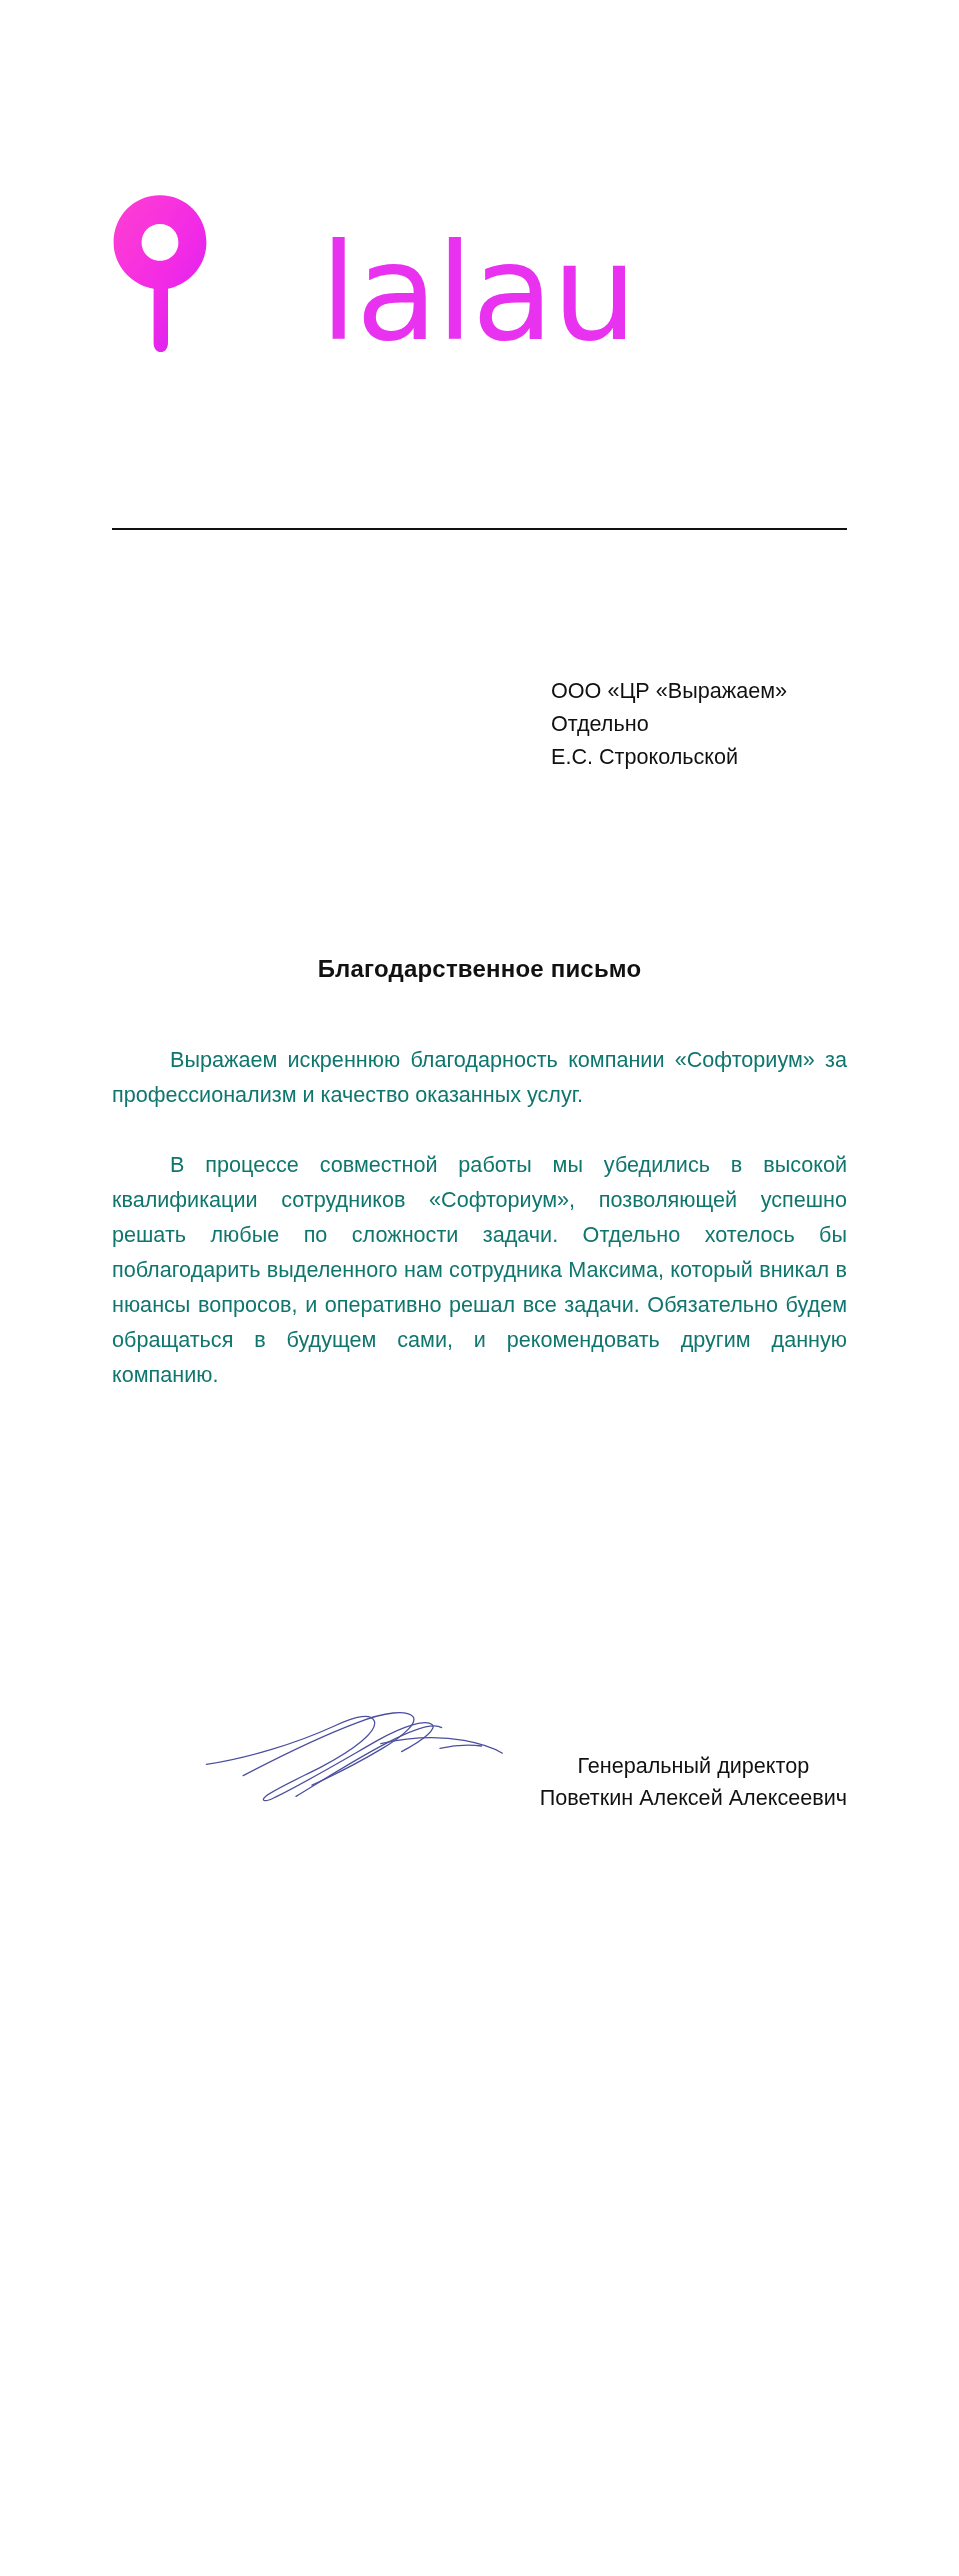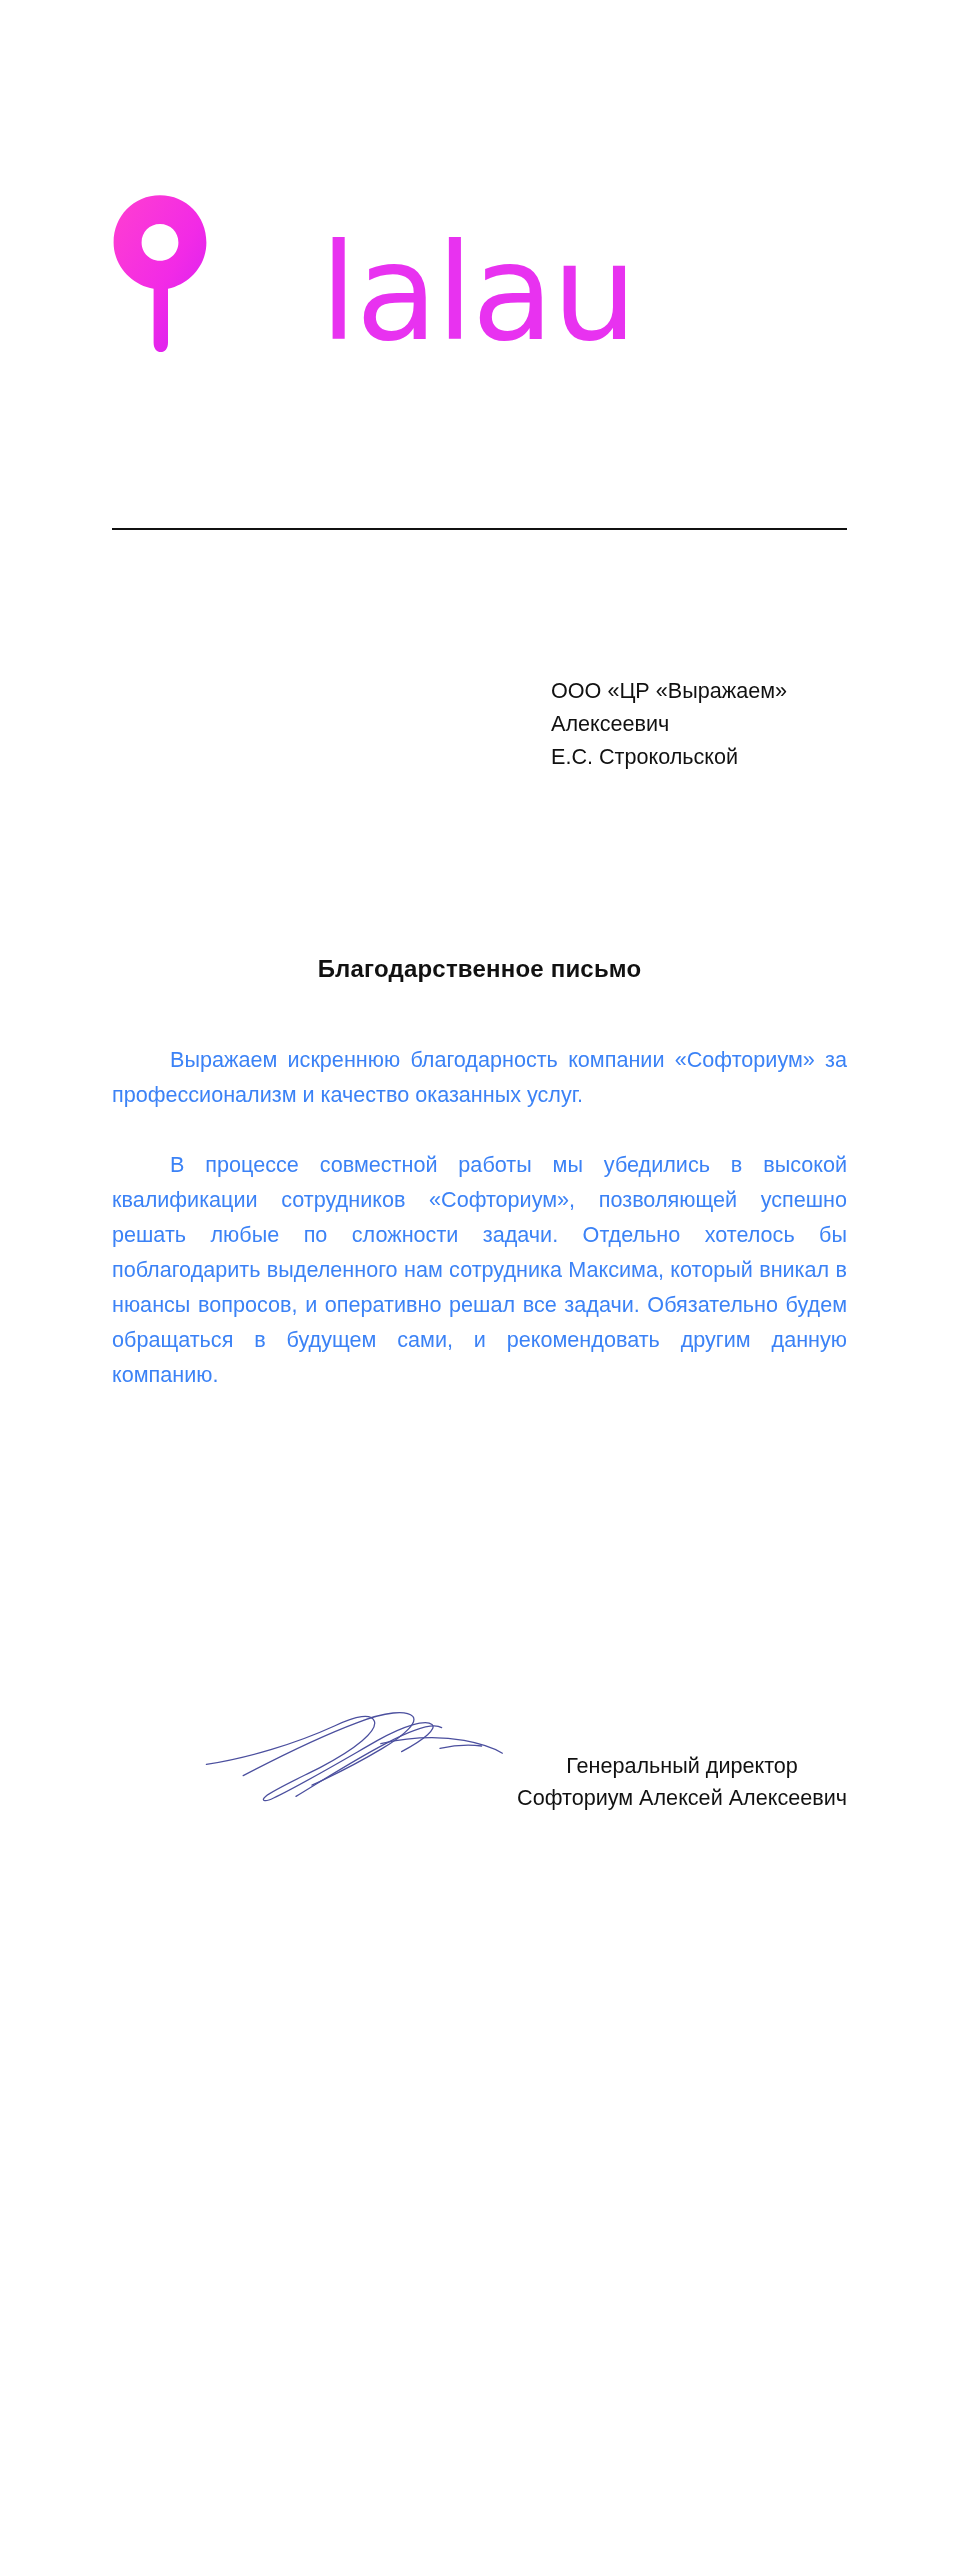--- a/index.html
+++ b/index.html
@@ -92,21 +92,21 @@
     position: absolute;
     left: 112px;
     right: 112px;
     top: 1043px;
   }
   .para {
     text-align: justify;
     text-justify: inter-word;
     font-size: 21.6px;
     line-height: 1.62;
-    color: #3b82f6;
+    color: #0f766e;
     text-indent: 58px;
     margin: 0 0 35px 0;
   }
   .para:last-child { margin-bottom: 17px; }
 
   
   .sign-block {
     position: absolute;
     left: 112px;
     right: 112px;
@@ -150,21 +150,21 @@
         </svg>
       </div>
       <div class="logo-word">lalau</div>
     </div>
   </div>
 
   <div class="rule"></div>
 
   <div class="addressee">
     <div>ООО «ЦР «Выражаем»</div>
-    <div>Алексеевич</div>
+    <div>Отдельно</div>
     <div>Е.С. Строкольской</div>
   </div>
 
   <div class="doc-title">Благодарственное письмо</div>
 
   <div class="body-text">
     <p class="para">Выражаем искреннюю благодарность компании «Софториум» за профессионализм и качество оказанных услуг.</p>
     <p class="para">В процессе совместной работы мы убедились в высокой квалификации сотрудников «Софториум», позволяющей успешно решать любые по сложности задачи. Отдельно хотелось бы поблагодарить выделенного нам сотрудника Максима, который вникал в нюансы вопросов, и оперативно решал все задачи. Обязательно будем обращаться в будущем сами, и рекомендовать другим данную компанию.</p>
   </div>
 
@@ -175,18 +175,18 @@
           <path d="M8 78 C60 70 120 52 168 30 C196 17 214 14 218 24 C222 36 196 58 150 82 C118 98 92 110 82 118 C76 123 80 126 92 120 C126 104 180 72 222 48 C256 29 282 22 290 28 C296 33 282 46 252 62"></path>
           <path d="M54 92 C96 70 148 44 196 26 C232 12 258 10 266 18 C272 25 258 40 228 58 C198 76 166 92 140 104"></path>
           <path d="M120 118 C150 100 190 74 232 52 C268 33 292 26 302 32"></path>
           <path d="M226 52 C262 44 296 42 330 48 C352 52 368 58 378 64"></path>
           <path d="M300 58 C318 54 336 53 352 55"></path>
         </g>
       </svg>
     </div>
     <div class="sign-names">
       <div>Генеральный директор</div>
-      <div>Софториум Алексей Алексеевич</div>
+      <div>Поветкин Алексей Алексеевич</div>
     </div>
   </div>
 
 </div>
 
 
 </body></html>

